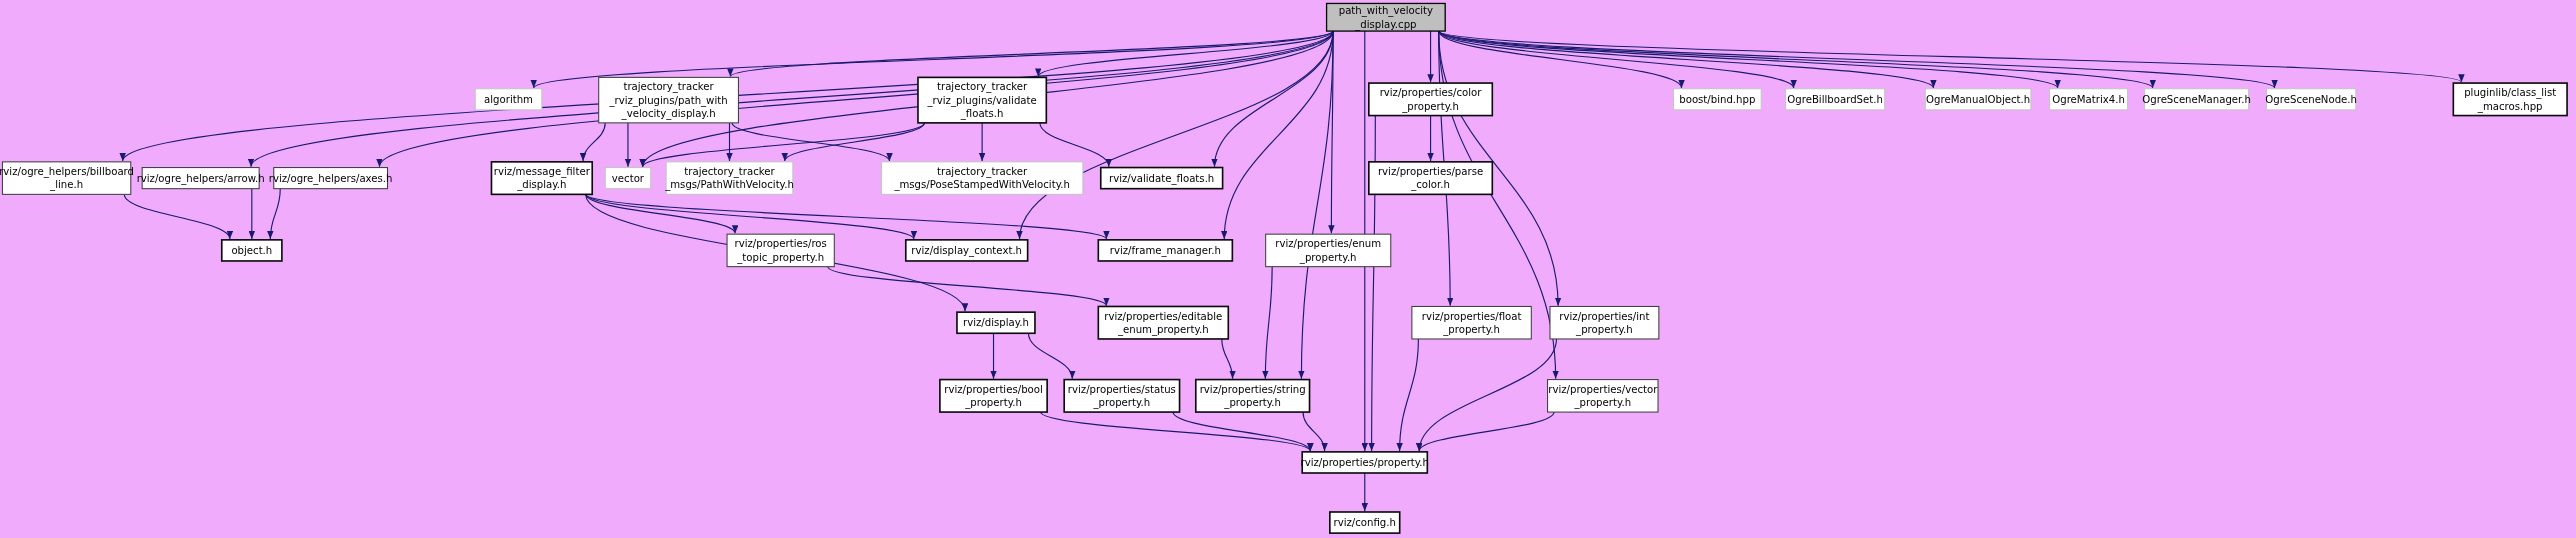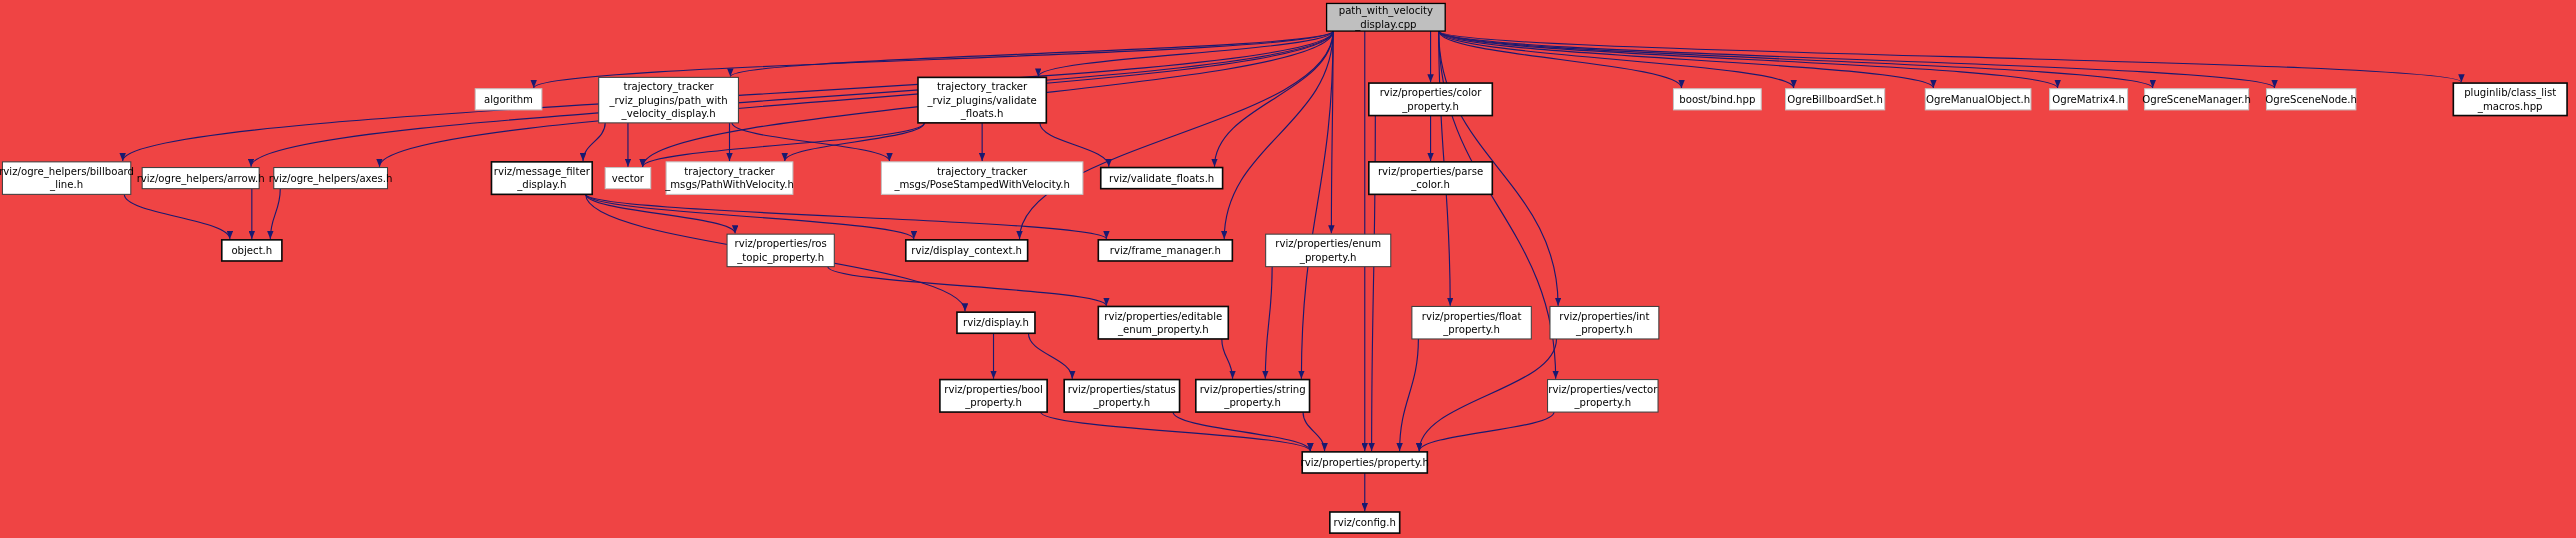--- a/index.html
+++ b/index.html
@@ -1,16 +1,16 @@
 <!DOCTYPE html>
 <html style="font-size:13px"><head>
 <meta charset="utf-8">
 <style>
   html,body{margin:0;padding:0;background:#ffffff;}
-  #stage{position:relative;width:2576px;height:539px;background:#ef4444;overflow:hidden;
+  #stage{position:relative;width:2576px;height:539px;background:#f0abfc;overflow:hidden;
          font-family:"DejaVu Sans","Liberation Sans",sans-serif;}
   svg text{font-family:"DejaVu Sans","Liberation Sans",sans-serif;font-size:12.5px;fill:#000000;}
 </style>
 </head>
 <body>
 
 <div id="stage">
   <svg id="graph" width="2576" height="539" viewBox="0 0 3171 663" xmlns="http://www.w3.org/2000/svg">
     <defs>
       <marker id="arrowhead" markerWidth="11" markerHeight="8" refX="10" refY="4" orient="auto" markerUnits="userSpaceOnUse">

